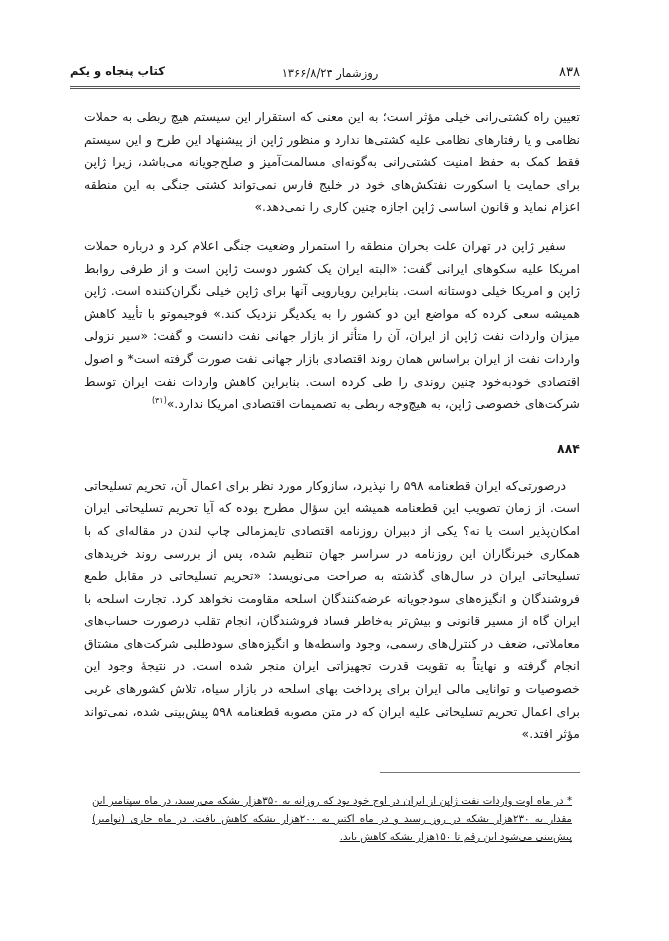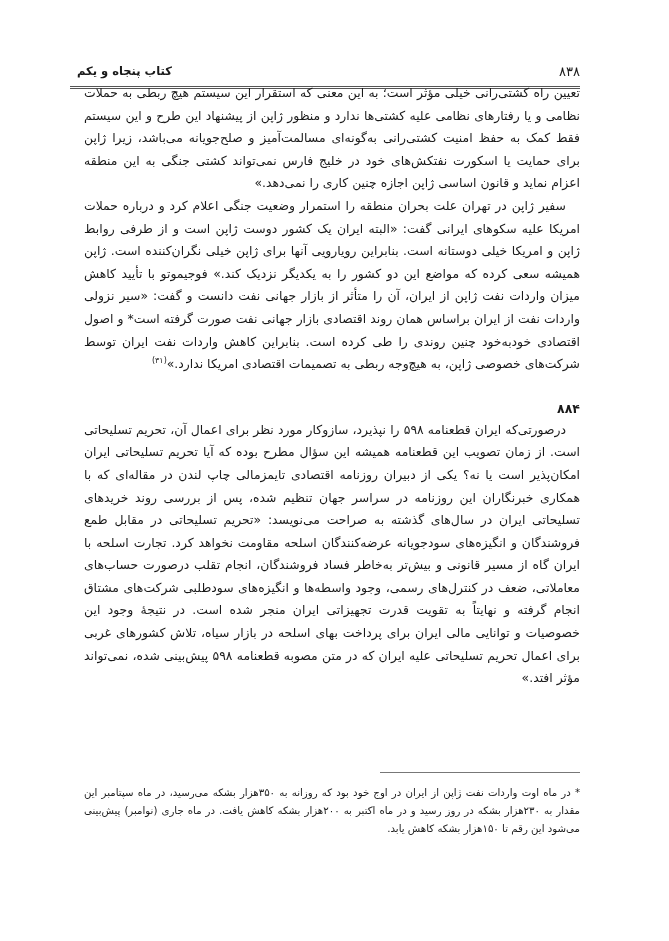--- a/index.html
+++ b/index.html
@@ -3,43 +3,44 @@
 <meta charset="utf-8">
 <style>
   html, body { margin:0; padding:0; background:#ffffff; }
   body { width:669px; height:941px; position:relative; overflow:hidden;
          font-family:"DejaVu Sans", sans-serif; color:#1a1a1a; }
   .page { position:absolute; left:0; top:0; width:669px; height:941px; }
 
   .header { position:absolute; left:70px; top:64px; width:510px; height:22px; direction:rtl; }
   .header .pnum { position:absolute; right:0; top:0; font-size:13px; }
   .header .center { position:absolute; left:140px; width:240px; top:2px; text-align:center; font-size:11.5px; }
-  .header .book { position:absolute; left:7px; top:0; font-size:11.5px; font-weight:bold; }
+  .header .book { position:absolute; left:0; top:0; font-size:11.5px; font-weight:bold; }
   .header-rule { position:absolute; left:70px; top:86px; width:510px; height:3px;
                  border-top:1px solid #555; border-bottom:1px solid #555; box-sizing:border-box; }
 
-  .body { position:absolute; left:84px; top:82px; width:496px; direction:rtl; text-align:justify;
+  .body { position:absolute; left:84px; top:106px; width:496px; direction:rtl; text-align:justify;
           font-size:12.4px; line-height:22.6px; }
   .body p { margin:0; }
-  .body p.indent { text-indent:14px; }
+  .body p.indent { text-indent:14px;margin-top:16px; }
   .body .heading { font-weight:bold; font-size:12.5px; margin-top:23px; line-height:20px; }
   sup { font-size:8px; line-height:0; }
 
   .fn-rule { position:absolute; left:380px; top:772px; width:200px; height:0; border-top:1px solid #777; }
   .footnote { position:absolute; left:84px; top:784px; width:496px; direction:rtl; text-align:justify;
               font-size:10.2px; line-height:18px; }
-  .footnote p { margin:0; }
+  .footnote p { margin:8px;text-decoration:underline; }
 </style>
 </head>
 <body>
 
 <div class="page">
 
   <div class="header">
     <span class="pnum">۸۳۸</span>
+    <span class="center">روزشمار ۱۳۶۶/۸/۲۴</span>
     <span class="book">کتاب پنجاه و یکم</span>
   </div>
   <div class="header-rule"></div>
 
   <div class="body">
     <p>تعیین راه کشتی‌رانی خیلی مؤثر است؛ به این معنی که استقرار این سیستم هیچ ربطی به حملات نظامی و یا رفتارهای نظامی علیه کشتی‌ها ندارد و منظور ژاپن از پیشنهاد این طرح و این سیستم فقط کمک به حفظ امنیت کشتی‌رانی به‌گونه‌ای مسالمت‌آمیز و صلح‌جویانه می‌باشد، زیرا ژاپن برای حمایت یا اسکورت نفتکش‌های خود در خلیج فارس نمی‌تواند کشتی جنگی به این منطقه اعزام نماید و قانون اساسی ژاپن اجازه چنین کاری را نمی‌دهد.»</p>
     <p class="indent"><span>سفیر ژاپن در تهران علت بحران منطقه را استمرار وضعیت جنگی اعلام کرد و درباره حملات امریکا علیه سکوهای ایرانی گفت: «البته ایران یک کشور دوست ژاپن است و از طرفی روابط ژاپن و امریکا خیلی دوستانه است. بنابراین رویارویی آنها برای ژاپن خیلی نگران‌کننده است. ژاپن همیشه سعی کرده که مواضع این دو کشور را به یکدیگر نزدیک کند.» فوجیموتو با تأیید کاهش میزان واردات نفت ژاپن از ایران، آن را متأثر از بازار جهانی نفت دانست و گفت: «سیر نزولی واردات نفت از ایران براساس همان روند اقتصادی بازار جهانی نفت صورت گرفته است</span><span>* و اصول اقتصادی خودبه‌خود چنین روندی را طی کرده است. بنابراین کاهش واردات نفت ایران توسط شرکت‌های خصوصی ژاپن، به هیچ‌وجه ربطی به تصمیمات اقتصادی امریکا ندارد.»</span><sup>(۳۱)</sup></p>
     <div class="heading">۸۸۴</div>
     <p class="indent">درصورتی‌که ایران قطعنامه ۵۹۸ را نپذیرد، سازوکار مورد نظر برای اعمال آن، تحریم تسلیحاتی است. از زمان تصویب این قطعنامه همیشه این سؤال مطرح بوده که آیا تحریم تسلیحاتی ایران امکان‌پذیر است یا نه؟ یکی از دبیران روزنامه اقتصادی تایمزمالی چاپ لندن در مقاله‌ای که با همکاری خبرنگاران این روزنامه در سراسر جهان تنظیم شده، پس از بررسی روند خریدهای تسلیحاتی ایران در سال‌های گذشته به صراحت می‌نویسد: «تحریم تسلیحاتی در مقابل طمع فروشندگان و انگیزه‌های سودجویانه عرضه‌کنندگان اسلحه مقاومت نخواهد کرد. تجارت اسلحه با ایران گاه از مسیر قانونی و بیش‌تر به‌خاطر فساد فروشندگان، انجام تقلب درصورت حساب‌های معاملاتی، ضعف در کنترل‌های رسمی، وجود واسطه‌ها و انگیزه‌های سودطلبی شرکت‌های مشتاق انجام گرفته و نهایتاً به تقویت قدرت تجهیزاتی ایران منجر شده است. در نتیجهٔ وجود این خصوصیات و توانایی مالی ایران برای پرداخت بهای اسلحه در بازار سیاه، تلاش کشورهای غربی برای اعمال تحریم تسلیحاتی علیه ایران که در متن مصوبه قطعنامه ۵۹۸ پیش‌بینی شده، نمی‌تواند مؤثر افتد.»</p>
   </div>

